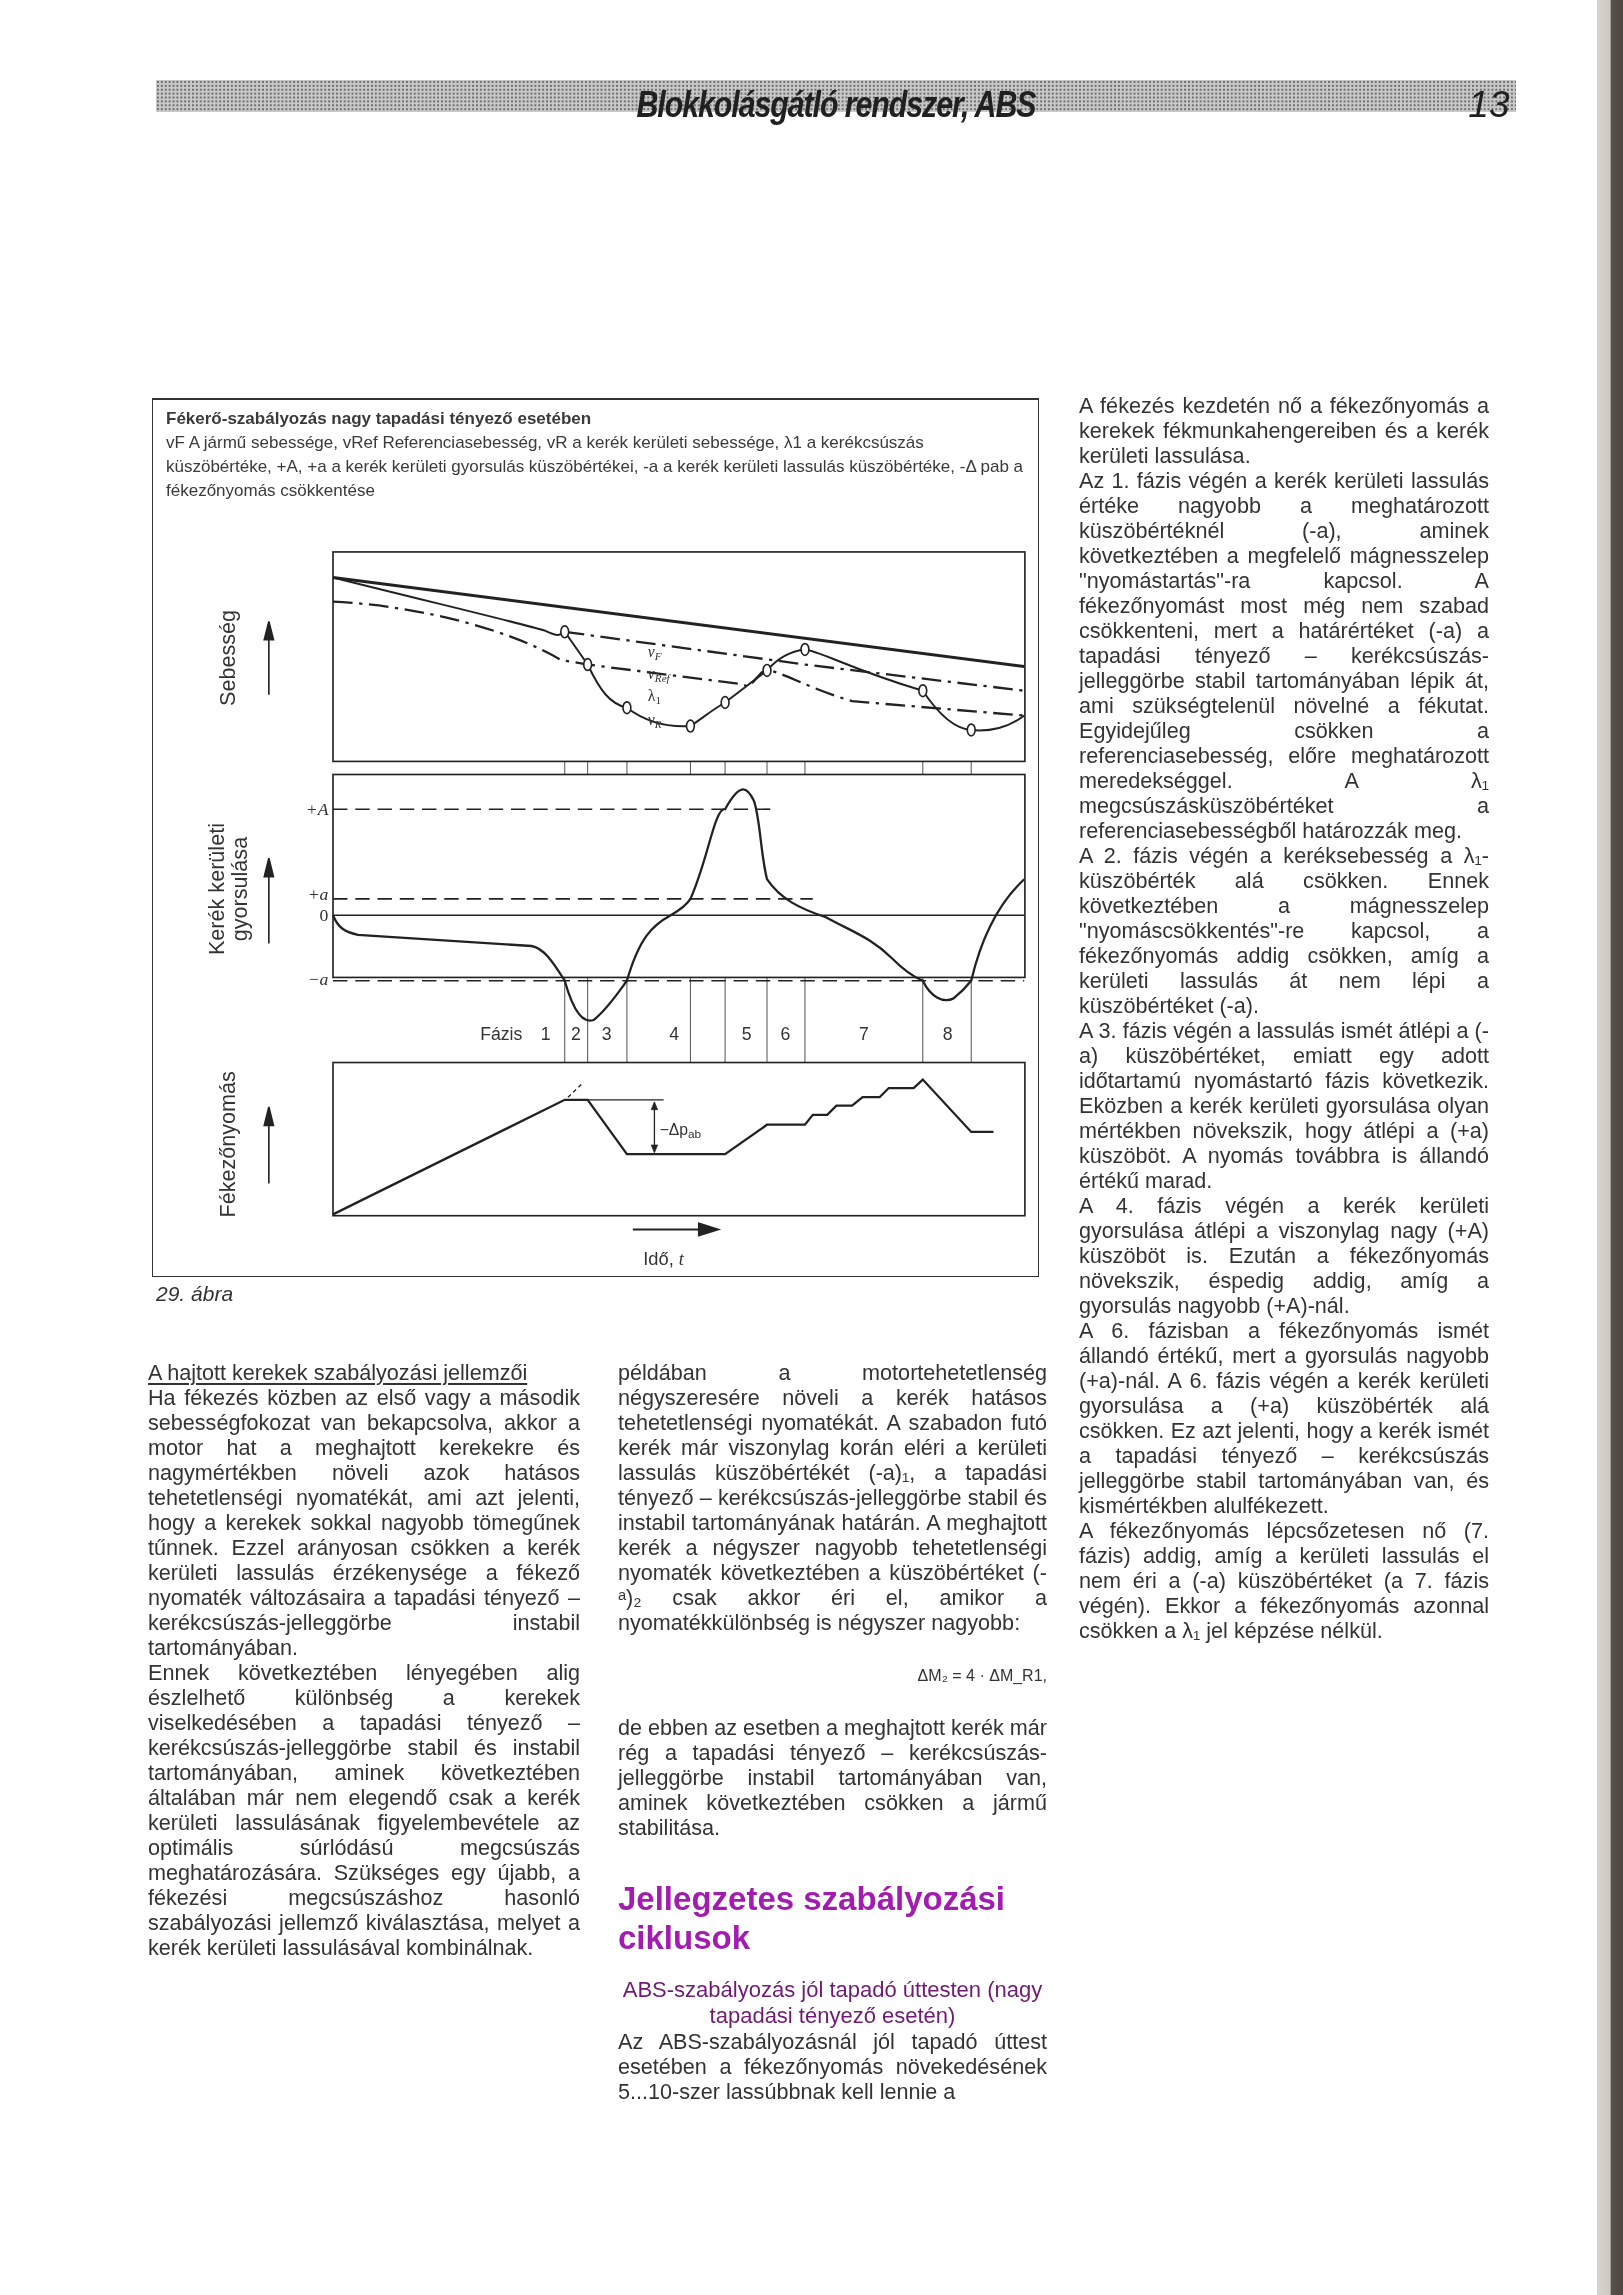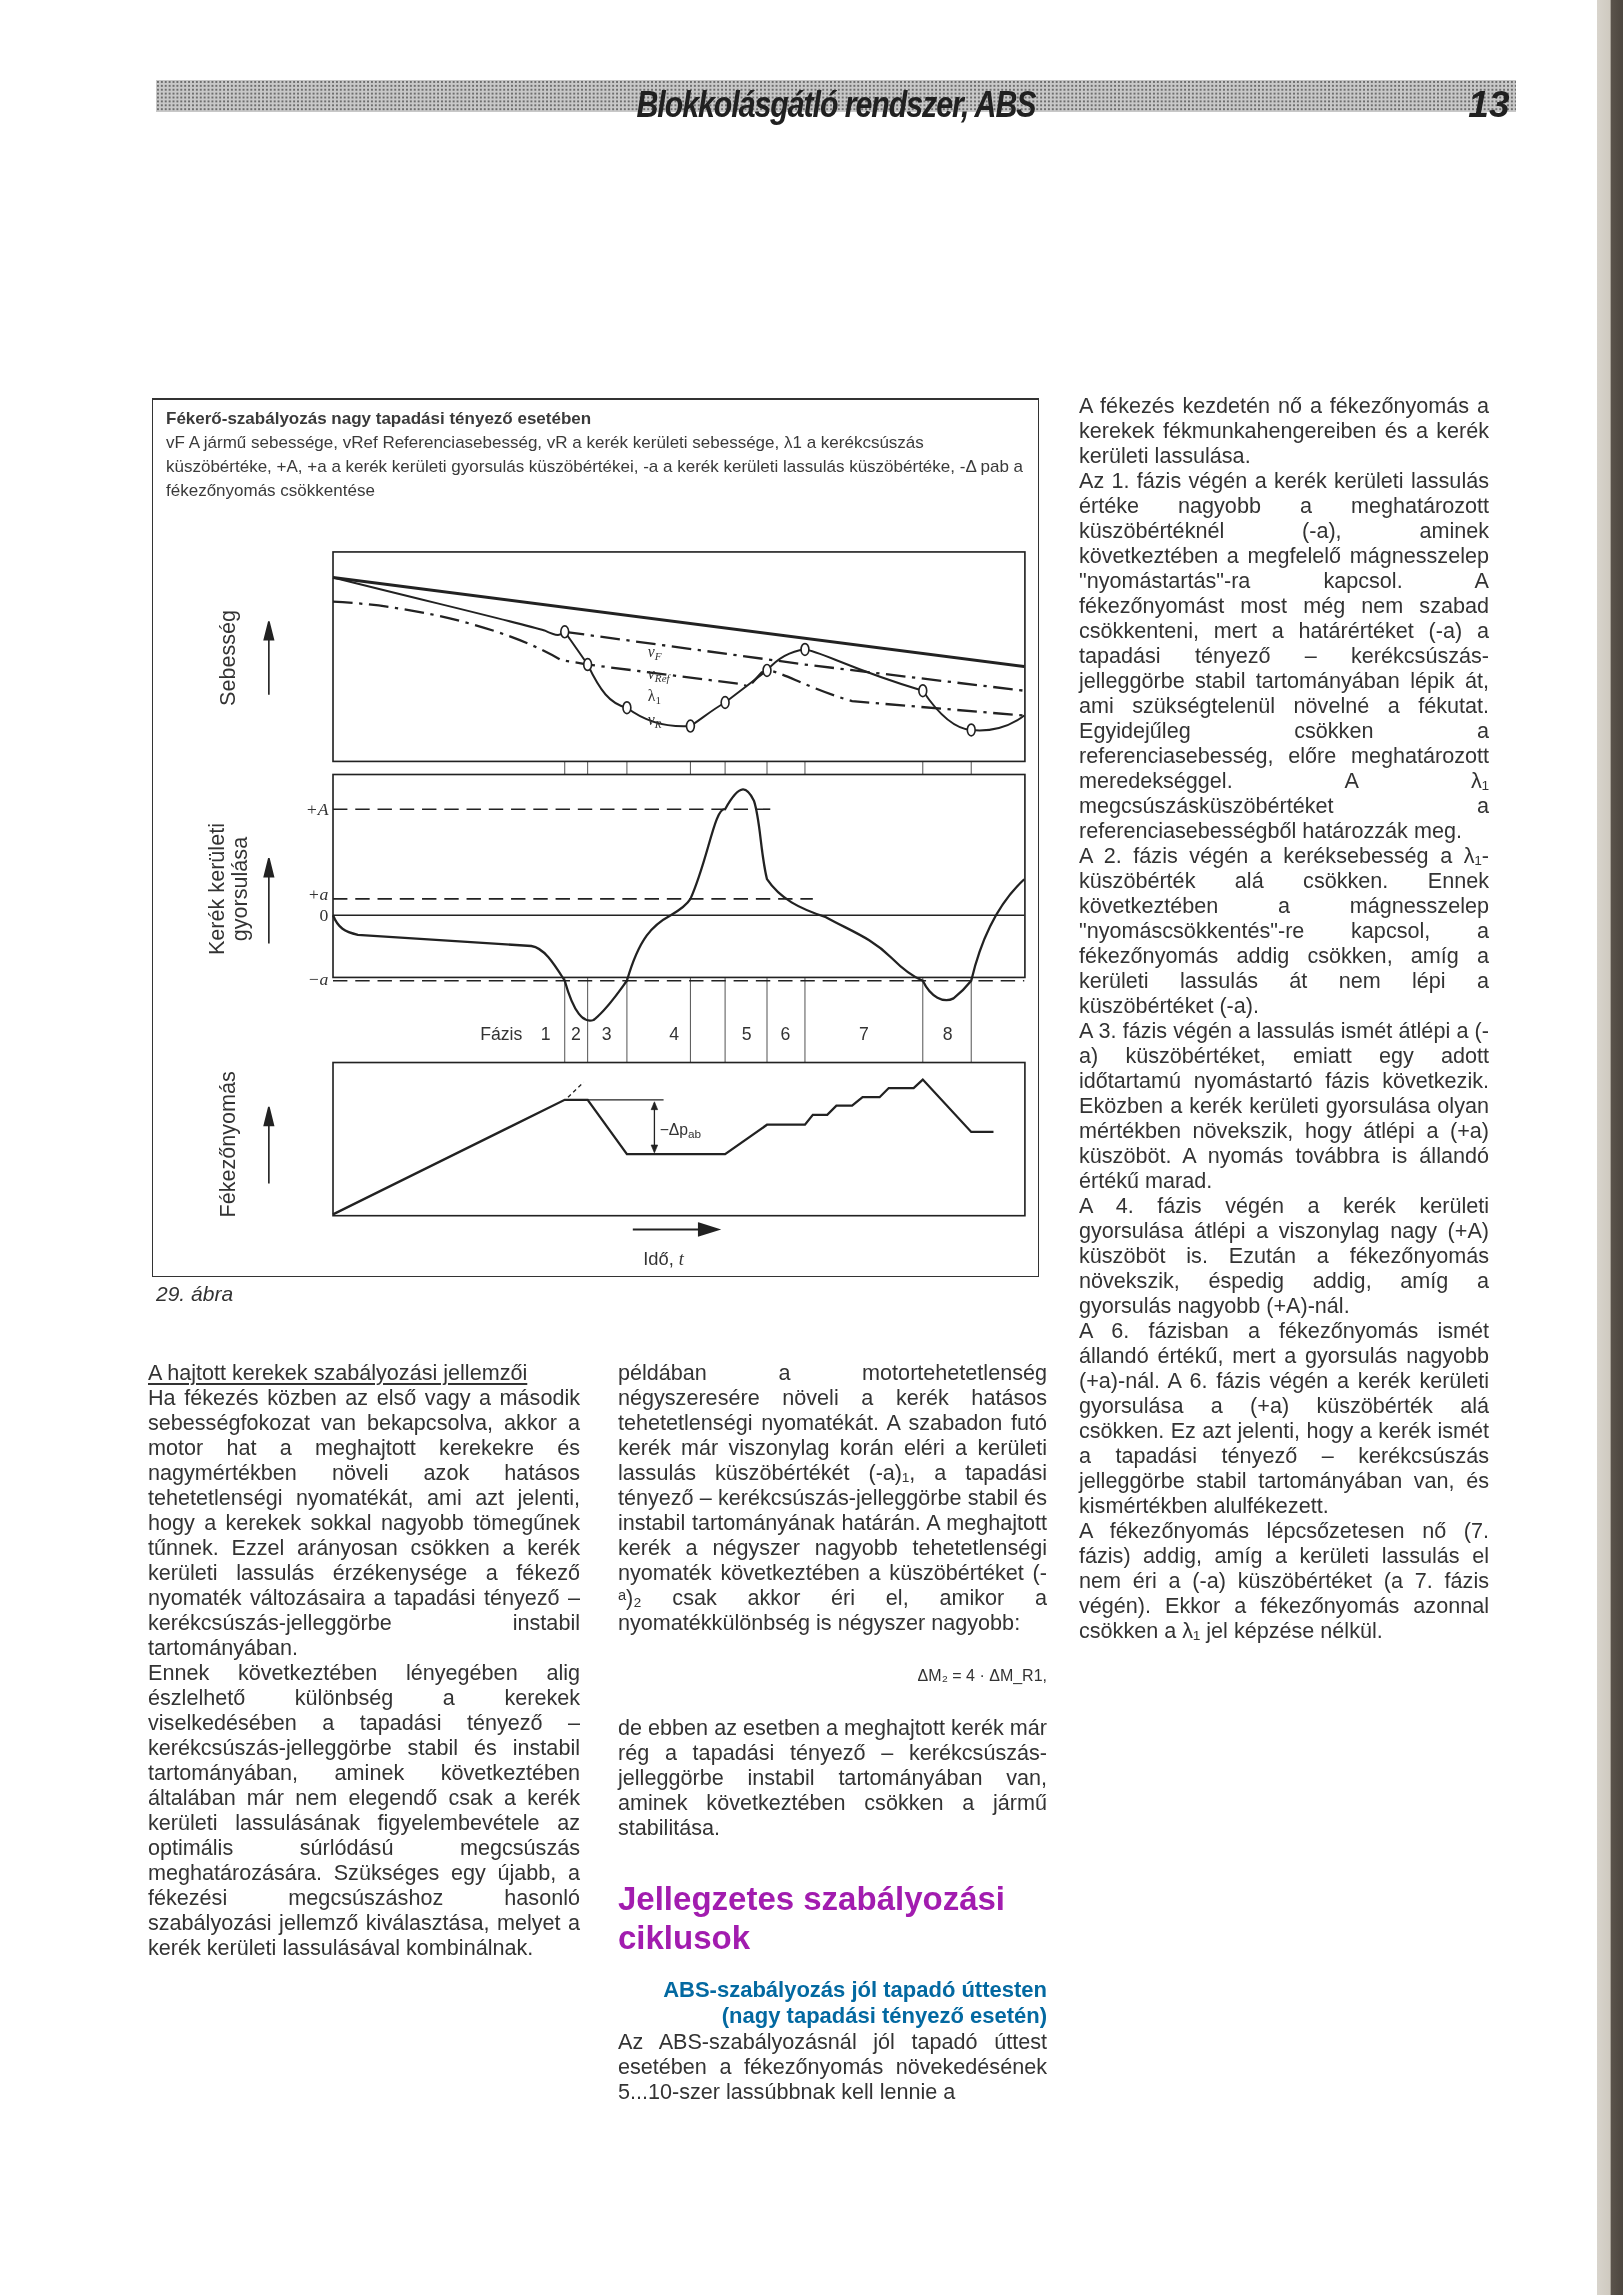--- a/index.html
+++ b/index.html
@@ -7,41 +7,41 @@
          font-family:"Liberation Sans", sans-serif; color:#2a2a2a; }
   .scan-edge { position:absolute; top:0; right:0; width:26px; height:2295px;
                background:linear-gradient(90deg,#d8d4cc 0px,#cfcac0 13px,#5a534b 14.4px,#4c463f 26px); }
   .header-band { position:absolute; left:156px; top:80px; width:1360px; height:32px;
                  background-color:#c8c8c8;
                  background-image:radial-gradient(#6d6d6d 0.8px, transparent 0.9px);
                  background-size:3.9px 3.9px; }
   .header-title { position:absolute; left:0; right:0; top:3.9px; text-align:center;
                   font-weight:bold; font-style:italic; font-size:37px; letter-spacing:-1.3px;
                   transform:scaleX(0.82); color:#202020; }
-  .header-page { position:absolute; right:6.5px; top:3.9px; font-weight:bold; font-style:italic;
+  .header-page { position:absolute; right:6.5px; top:3.9px; font-weight:normal; font-style:italic;
                  font-size:37px; color:#202020;text-align:center; }
 
   .figure-box { position:absolute; left:152px; top:398px; width:885px; height:876px;
                 border:1.3px solid #333; border-top:2px solid #333; }
   .fig-caption { position:absolute; left:13px; top:6.5px; right:6.5px; 
                  font-size:17px; line-height:24px; color:#3a3a3a; transform-origin:left top; }
   .fig-caption .t { font-weight:bold; }
   .fig-svg { position:absolute; left:0; top:0; }
   .fig-label { position:absolute; left:156px; top:1282px; font-weight:normal; font-style:italic;
                font-size:21px; color:#333; }
 
   .col { position:absolute; font-size:21.6px; line-height:25px; color:#333; text-align:justify; }
   .col p { margin:0; }
   .col-left { left:148px; top:1360px; width:432px; }
   .col-mid { left:618px; top:1360px; width:429px; }
   .col-right { left:1079px; top:393px; width:410px; }
   .underline-head { text-decoration:underline; text-underline-offset:3.3px; }
   .equation { text-align:right; margin:27.5px 0 27.5px 0 !important; font-size:16px; }
   .h2 { font-weight:bold; font-size:33px; line-height:39px; margin:39px 0 19.6px 0 !important; text-align:left; color:#a21caf; }
-  .h3 { font-weight:bold; font-size:22px; line-height:26px; text-align:right; color:#0369a1; }
+  .h3 { font-weight:normal; font-size:22px; line-height:26px; text-align:center; color:#701a75; }
 </style>
 </head>
 <body>
 
 <div class="scan-edge"></div>
 
 <div class="header-band">
   <div class="header-title">Blokkolásgátló rendszer, ABS</div>
   <div class="header-page">13</div>
 </div>

